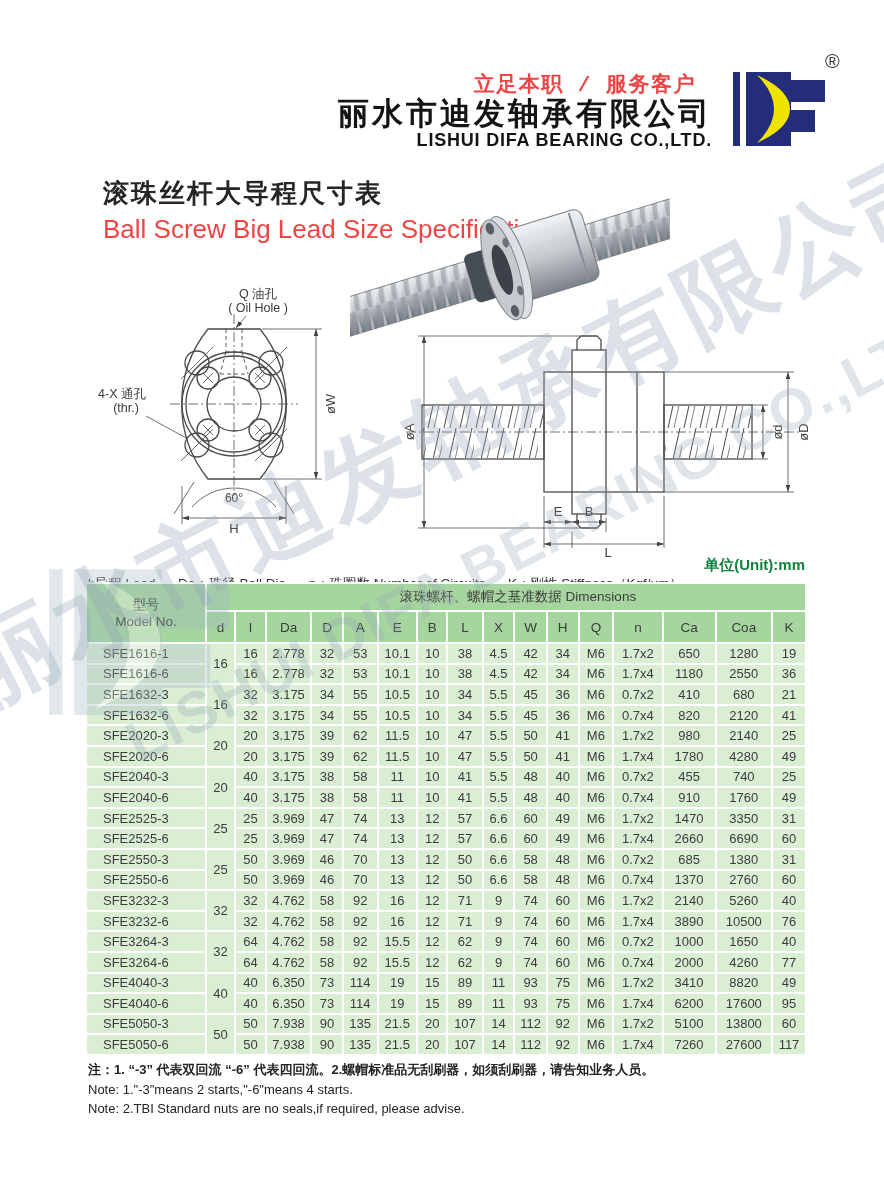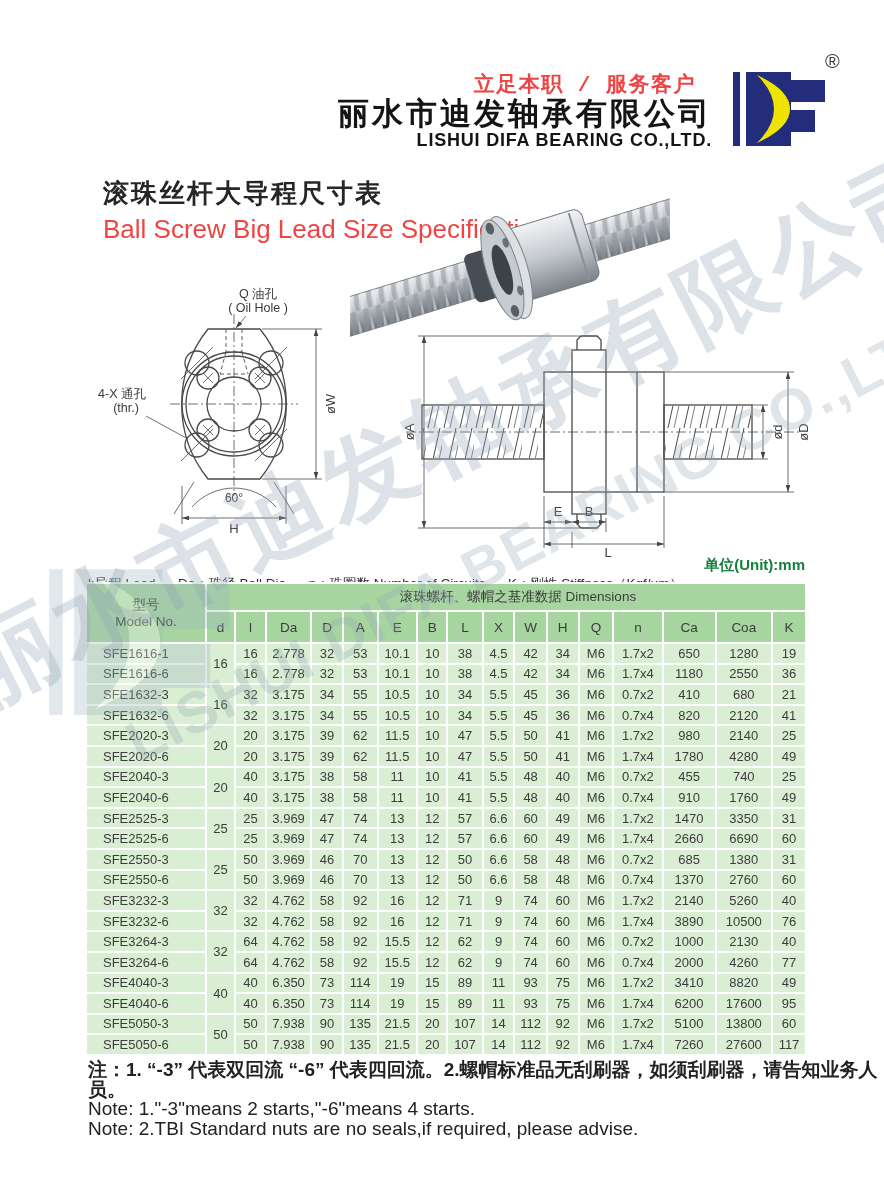--- a/index.html
+++ b/index.html
@@ -38,21 +38,21 @@
   .spec-table th,.spec-table td{border:2px solid #fff;text-align:center;padding:0;
               font-size:13px;color:#3c3c3c;font-weight:normal;overflow:hidden;}
   .spec-table thead th{background:#a6d59f;}
   .spec-table thead .dim-th{height:26px;font-size:13.5px;padding-left:24px;}
   .spec-table thead .letters th{height:30px;font-size:13.5px;}
   .spec-table tbody td{background:#daeed4;height:18.6px;}
   .spec-table td.model-cell{text-align:left;padding-left:16px;}
   .model-th div{line-height:17px;font-size:13.5px;}
 
   
-  .notes{position:absolute;left:88px;top:1060px;font-size:19px;color:#222;line-height:19.5px;}
+  .notes{position:absolute;left:88px;top:1060px;font-size:13px;color:#222;line-height:19.5px;}
   .notes .zh{font-weight:bold;}
 
   
   .wm{position:absolute;pointer-events:none;white-space:nowrap;font-weight:bold;z-index:40;}
   .wm-zh{left:-30px;top:614px;font-size:95px;letter-spacing:5px;
          color:rgba(148,168,182,0.33);transform:rotate(-27deg);transform-origin:0 50%;}
   .wm-en{left:130px;top:712px;font-size:58px;letter-spacing:2px;
          color:rgba(148,168,182,0.30);transform:rotate(-27deg);transform-origin:0 50%;}
   .wm-logo{position:absolute;left:30px;top:538px;z-index:39;pointer-events:none;opacity:0.30;}
 </style>
@@ -551,21 +551,21 @@
           <td>92</td>
           <td>15.5</td>
           <td>12</td>
           <td>62</td>
           <td>9</td>
           <td>74</td>
           <td>60</td>
           <td>M6</td>
           <td>0.7x2</td>
           <td>1000</td>
-          <td>2130</td>
+          <td>1650</td>
           <td>40</td>
         </tr>
         <tr>
           <td class="model-cell">SFE3264-6</td>
           <td>64</td>
           <td>4.762</td>
           <td>58</td>
           <td>92</td>
           <td>15.5</td>
           <td>12</td>

